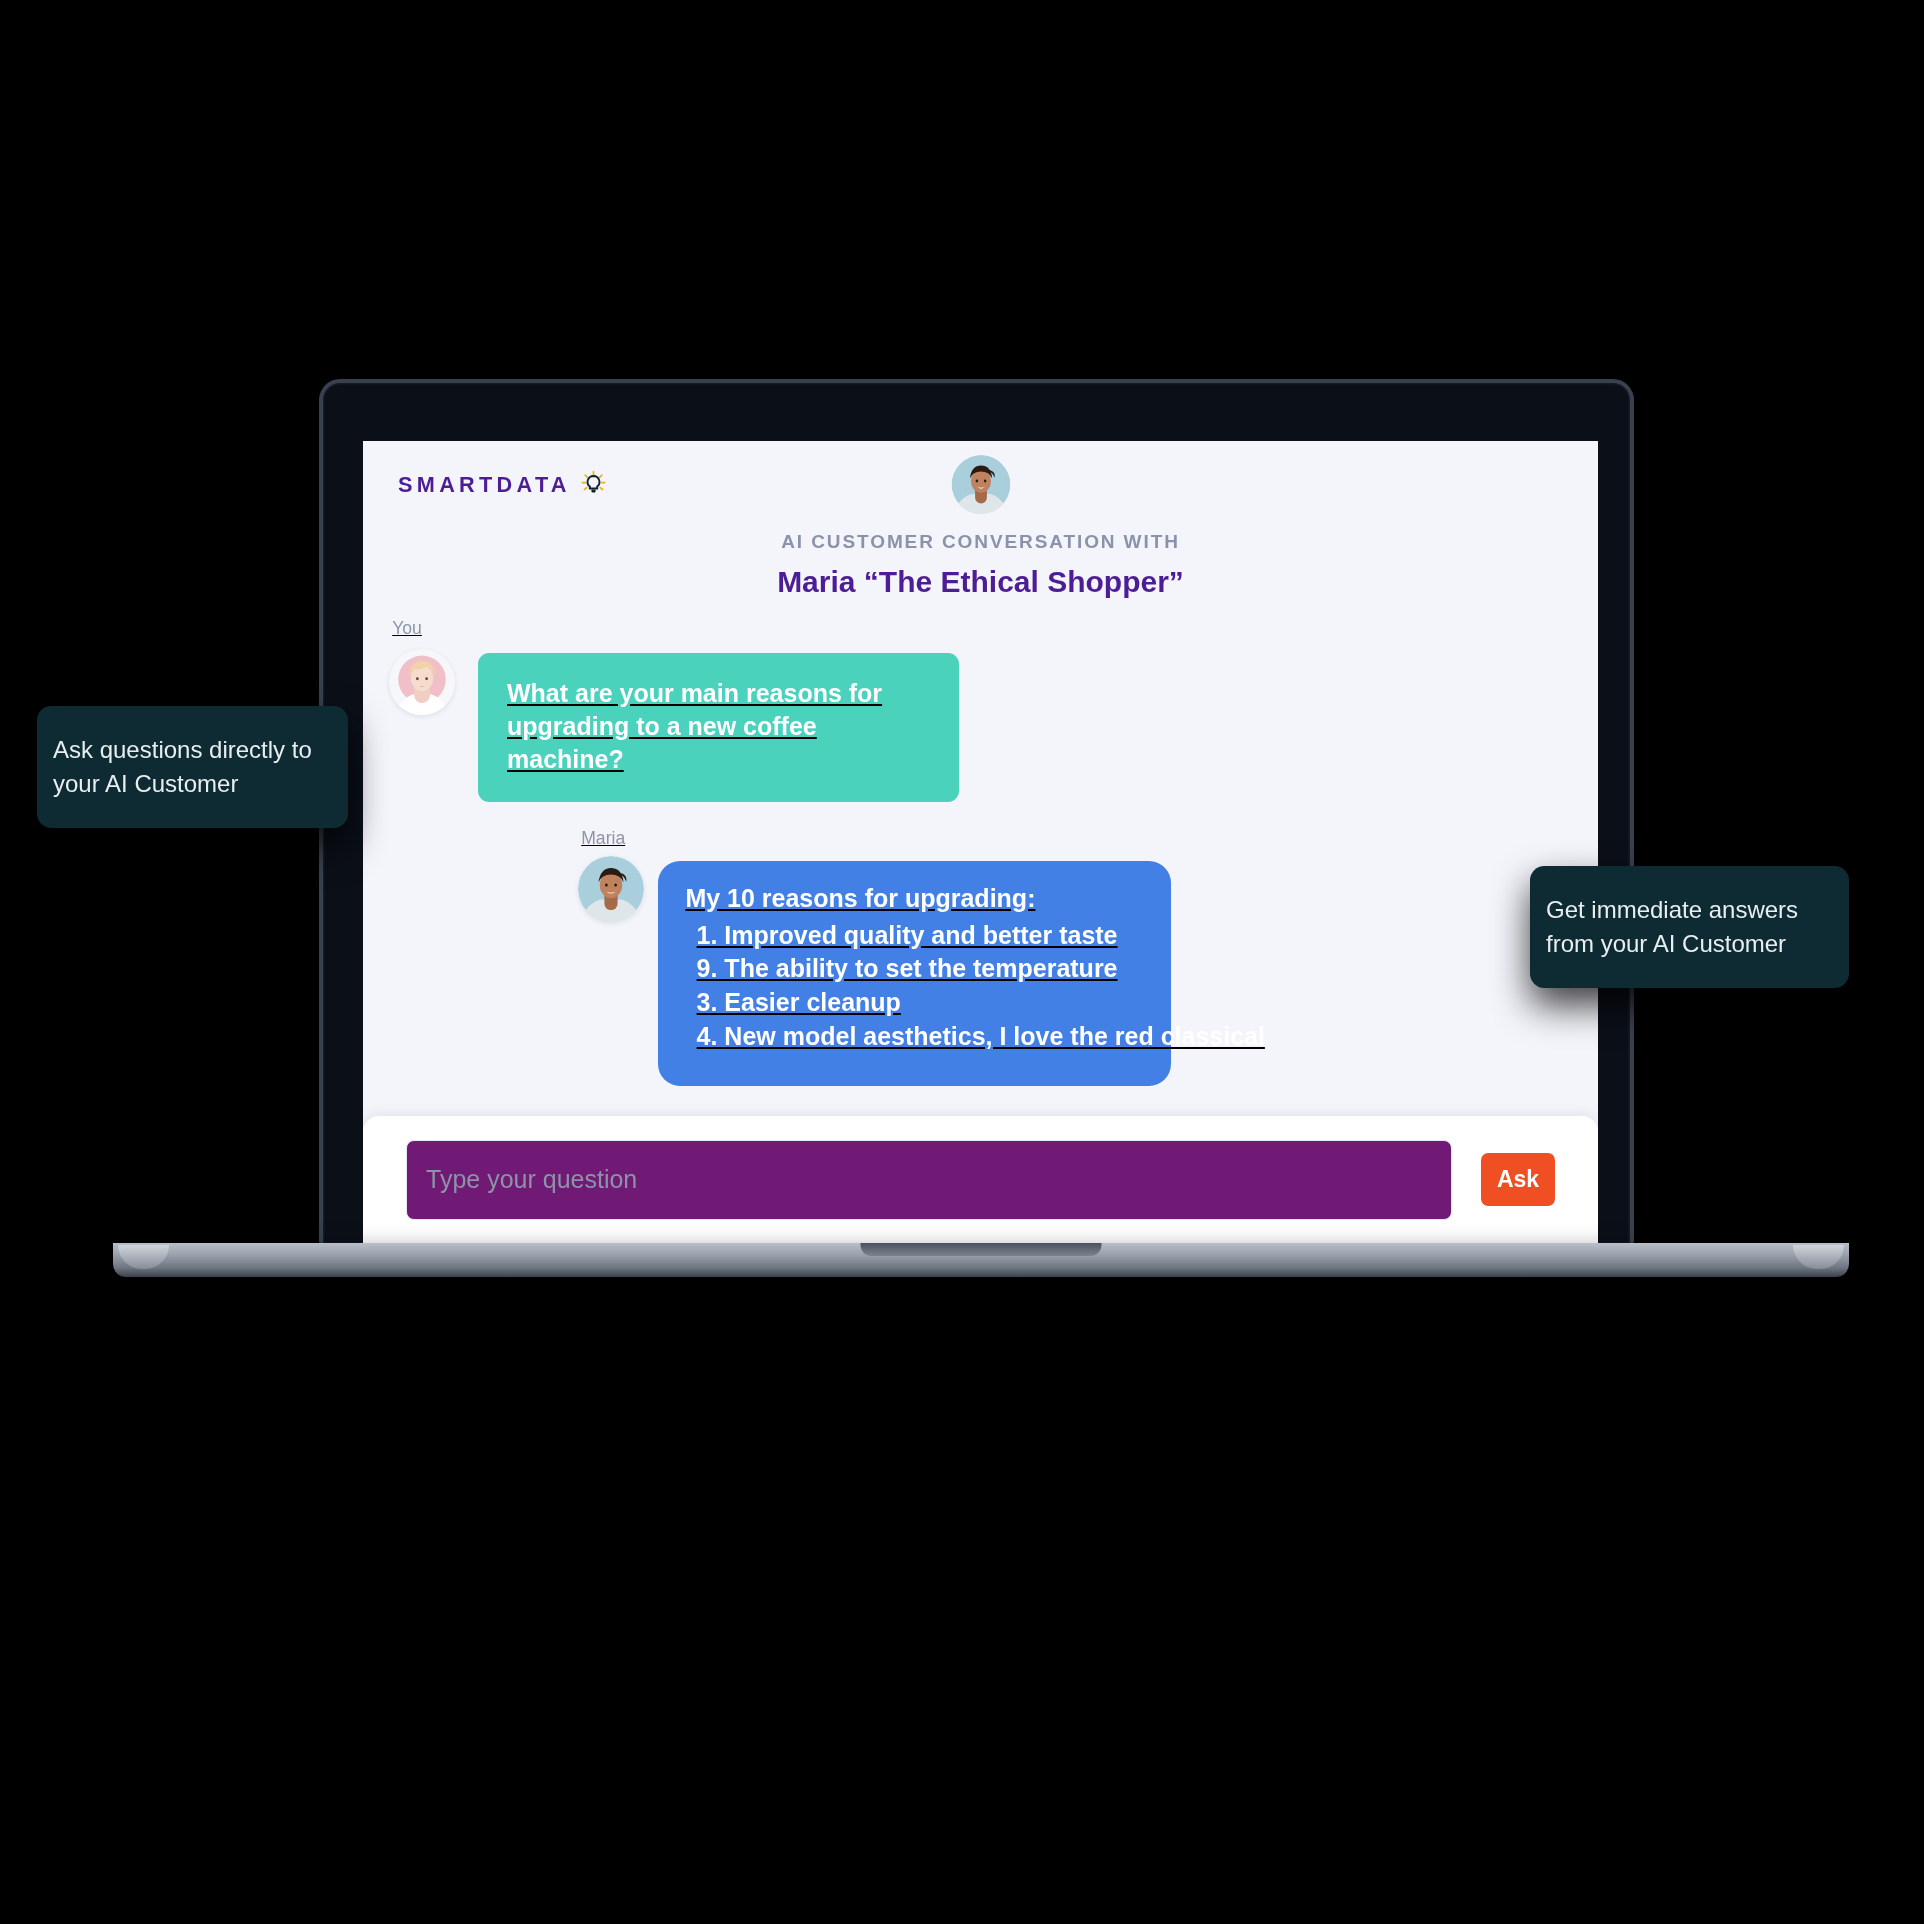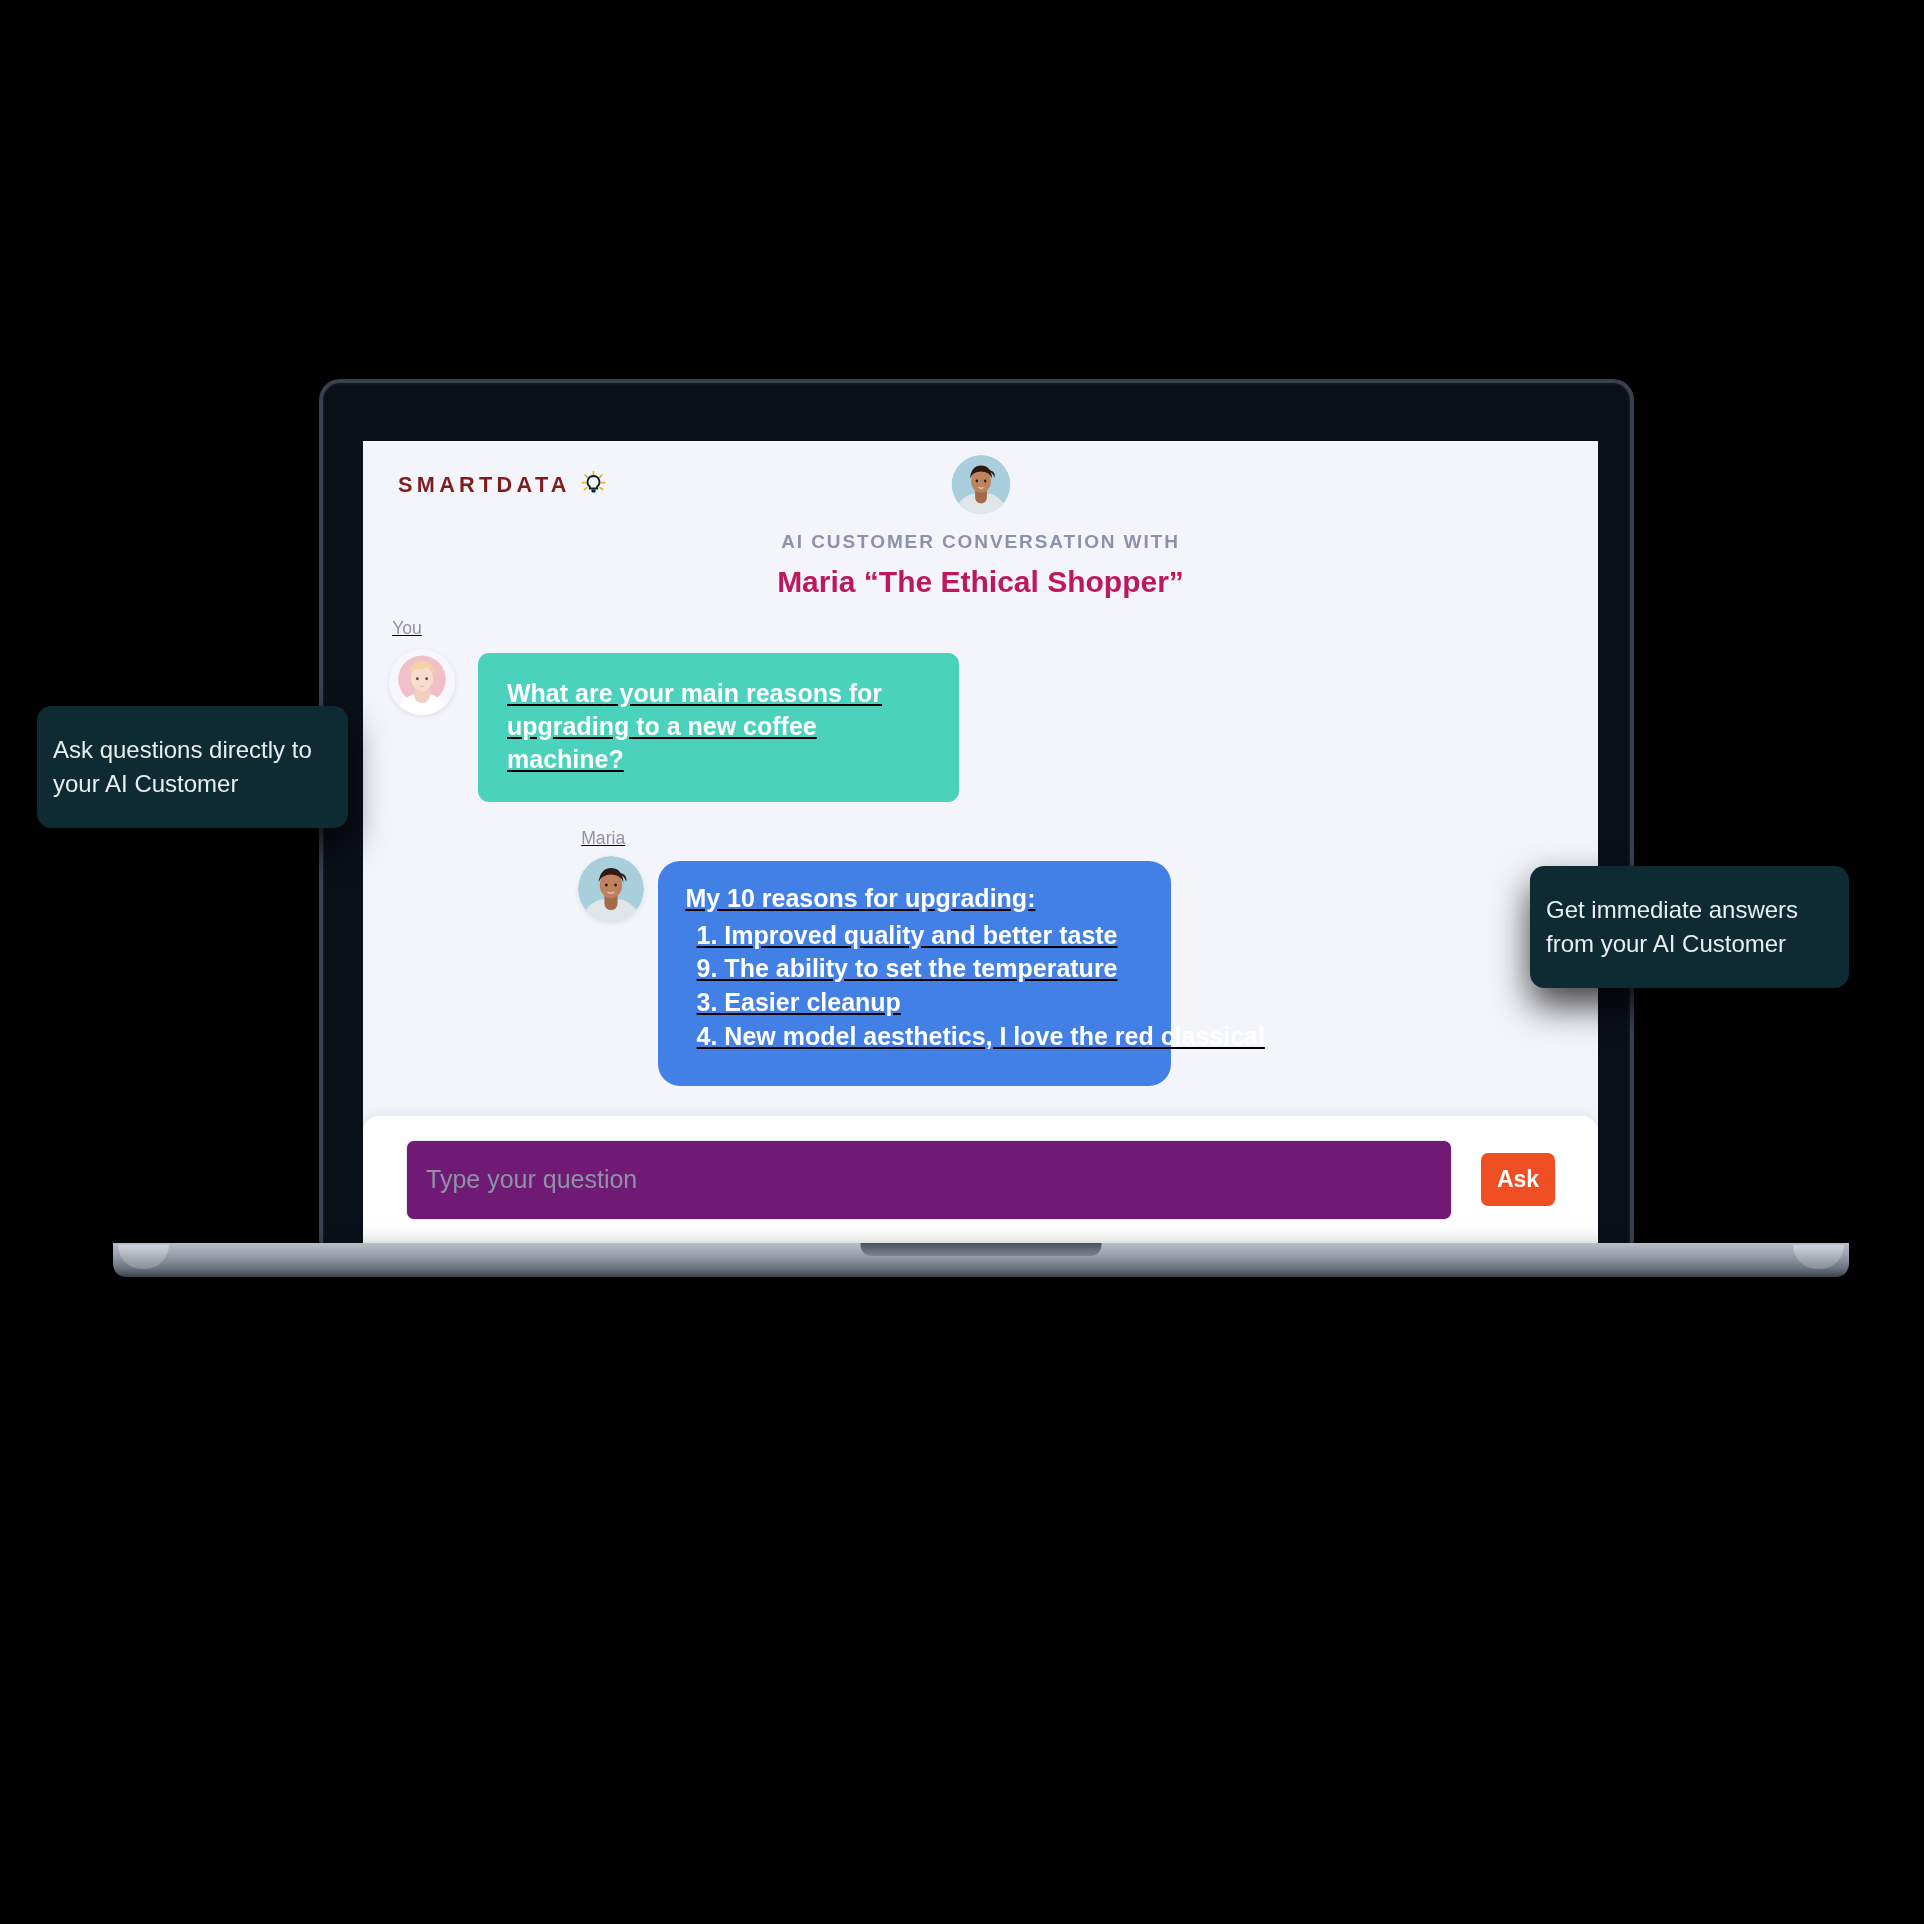--- a/index.html
+++ b/index.html
@@ -111,21 +111,21 @@
     left: 35px;
     top: 29px;
     display: flex;
     align-items: center;
     gap: 9.6px;
   }
   .logo-text {
     font-size: 21.7px;
     font-weight: bold;
     letter-spacing: 4.3px;
-    color: #7f1d1d;
+    color: #4c1d95;
   }
   .bulb-icon { display: block; }
 
   .header-avatar {
     position: absolute;
     left: 50%;
     top: 14.4px;
     transform: translateX(-50%);
     width: 59px;
     height: 59px;
@@ -145,21 +145,21 @@
     color: #8b93ab;
   }
   .header-title {
     position: absolute;
     left: 50%;
     top: 124px;
     transform: translateX(-50%);
     white-space: nowrap;
     font-size: 30px;
     font-weight: bold;
-    color: #be185d;
+    color: #4c1d95;
   }
 
   .chat {
     position: relative;
     padding: 42px 0 0 0;
     text-decoration: underline;
   }
 
   
   .row-you {

